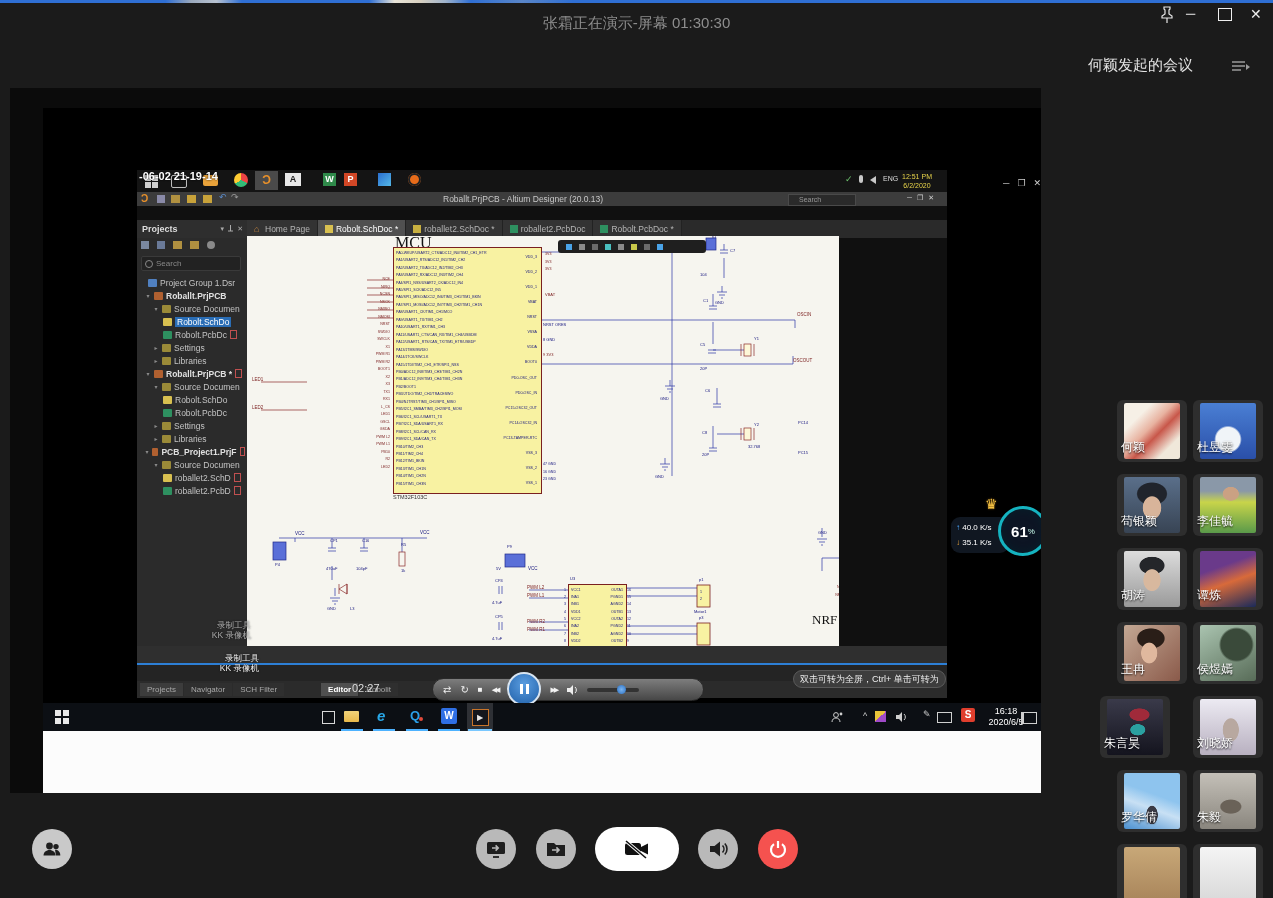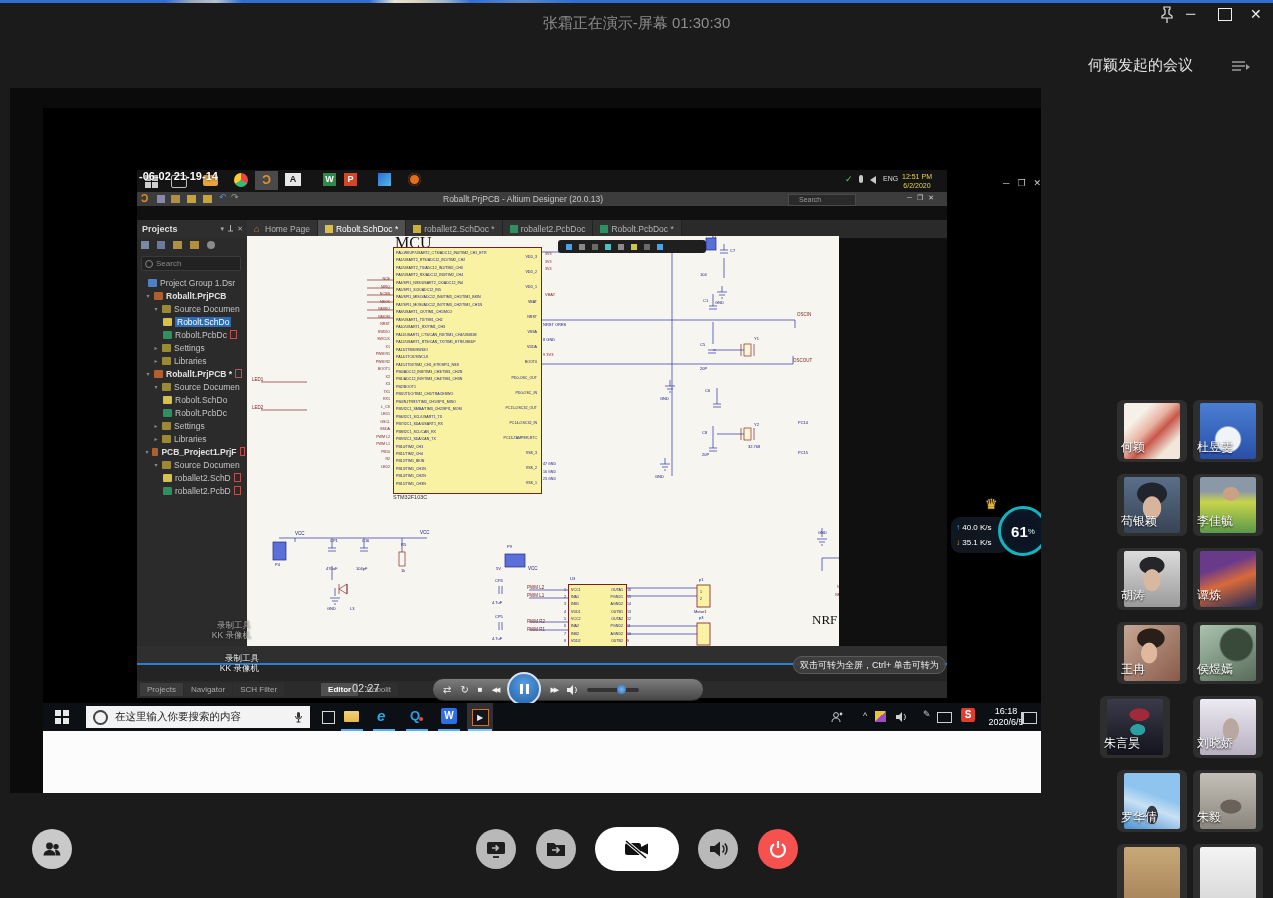--- a/index.html
+++ b/index.html
@@ -526,48 +526,40 @@
     <span style="font-size:7px;color:#f2f2f2;letter-spacing:-2px">▶▶</span>
     <svg width="12" height="12">
         <path d="M1 4v4h3l3 3V1L4 4z" fill="#eee"></path>
         <path d="M9 3a4 4 0 0 1 0 6" stroke="#eee" fill="none"></path>
       </svg>
     <span style="position:relative;width:52px;height:4px;background:#333;border-radius:2px">
         <span style="position:absolute;left:30px;top:-3px;width:9px;height:9px;border-radius:50%;background:radial-gradient(#7ab4f0,#2a6fc0)"></span>
       </span>
   </div>
 
-  <div class="abs" style="left:750px;top:548px;height:16px;line-height:16px;padding:0 6px;background:rgba(62,62,62,.96);border:1px solid #5a5a5a;border-radius:9px;font-size:9px;color:#eee;white-space:nowrap">双击可转为全屏，Ctrl+ 单击可转为</div>
+  <div class="abs" style="left:750px;top:562px;height:16px;line-height:16px;padding:0 6px;background:rgba(62,62,62,.96);border:1px solid #5a5a5a;border-radius:9px;font-size:9px;color:#eee;white-space:nowrap">双击可转为全屏，Ctrl+ 单击可转为</div>
 
 
   <span style="position:absolute;left:942px;top:388px;font-size:14px;color:#f6c445;text-shadow:0 0 2px #a8741a">♛</span>
   <div class="abs" style="left:908px;top:409px;width:58px;height:36px;background:rgba(18,26,38,.88);border-radius:9px;padding:3px 5px;box-sizing:border-box">
     <div style="font-size:8px;line-height:15px;color:#fff;white-space:nowrap"><span style="color:#49a8ff">↑</span> <span>40.0 K/s</span></div>
     <div style="font-size:8px;line-height:15px;color:#fff;white-space:nowrap"><span style="color:#f2a93b">↓</span> <span>35.1 K/s</span></div>
   </div>
   <div class="abs" style="left:955px;top:398px;width:44px;height:44px;border-radius:50%;background:#0d1524;border:3px solid #15b3c0;box-shadow:inset 0 0 8px #06202a;display:flex;align-items:center;justify-content:center">
     <span style="font-size:15px;color:#fff;font-weight:bold">61</span>
       <span style="font-size:8px;color:#cfe">%</span>
   </div>
 
   <div class="abs" style="left:0;top:595px;width:998px;height:28px;background:#0c0f14">
     <svg width="14" height="14" style="position:absolute;left:12px;top:7px">
         <rect x="0" y="0" width="6" height="6" fill="#e8e8e8"></rect>
         <rect x="8" y="0" width="6" height="6" fill="#e8e8e8"></rect>
         <rect x="0" y="8" width="6" height="6" fill="#e8e8e8"></rect>
         <rect x="8" y="8" width="6" height="6" fill="#e8e8e8"></rect>
       </svg>
-    <div style="position:absolute;left:43px;top:3px;width:224px;height:22px;background:#f3f3f3;display:flex;align-items:center">
-      <span style="width:11px;height:11px;border:2px solid #444;border-radius:50%;margin:0 7px"></span>
-      <span style="font-size:10.5px;color:#222">在这里输入你要搜索的内容</span>
-      <svg width="9" height="13" style="margin-left:auto;margin-right:7px">
-          <rect x="3" y="1" width="3" height="6" rx="1.5" fill="#333"></rect>
-          <path d="M1.5 5a3 3 0 0 0 6 0M4.5 8v3M2.5 11h4" stroke="#333" fill="none"></path>
-        </svg>
-    </div>
     <span style="position:absolute;left:279px;top:8px;width:11px;height:11px;border:1.5px solid #d8d8d8"></span>
     <span style="position:absolute;left:301px;top:8px;width:15px;height:11px;background:linear-gradient(#f0d27a,#e8b84a);border-radius:1px"></span>
     <span style="position:absolute;left:334px;top:4px;font-size:15px;font-weight:bold;font-style:italic;color:#28a8e8">e</span>
     <span style="position:absolute;left:367px;top:5px;font-size:13px;font-weight:bold;color:#2ba0e8">Q<span style="position:absolute;right:-3px;bottom:2px;width:4px;height:4px;border-radius:50%;background:#e24a3a"></span></span>
     <span style="position:absolute;left:398px;top:5px;width:16px;height:16px;background:#2f6fe4;color:#fff;font-size:10px;font-weight:bold;text-align:center;line-height:16px;border-radius:2px">W</span>
     <span style="position:absolute;left:424px;top:0;width:26px;height:28px;background:rgba(255,255,255,.14);display:flex;align-items:center;justify-content:center">
         <span style="width:15px;height:15px;background:#15161c;border:1px solid #c8742a;color:#e8e8e8;font-size:8px;text-align:center;line-height:15px">▶</span>
       </span>
     <span style="position:absolute;left:298px;bottom:0;width:22px;height:2px;background:#4db2ff"></span>
     <span style="position:absolute;left:330px;bottom:0;width:22px;height:2px;background:#4db2ff"></span>

